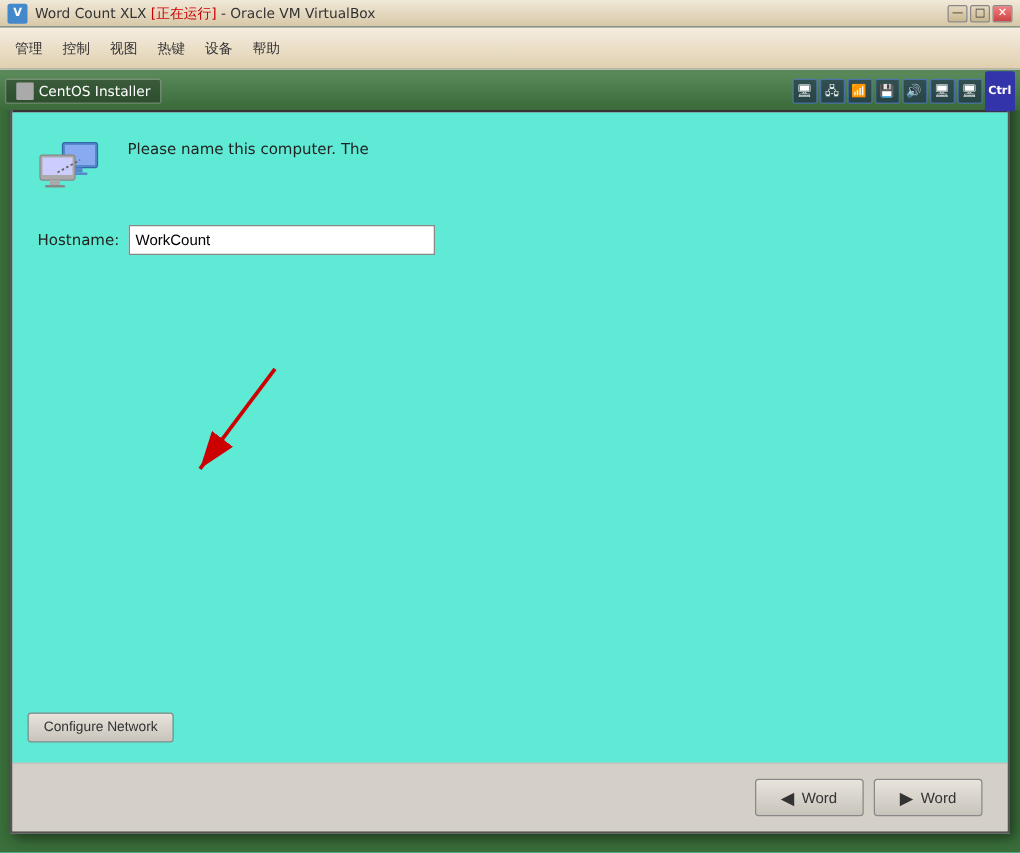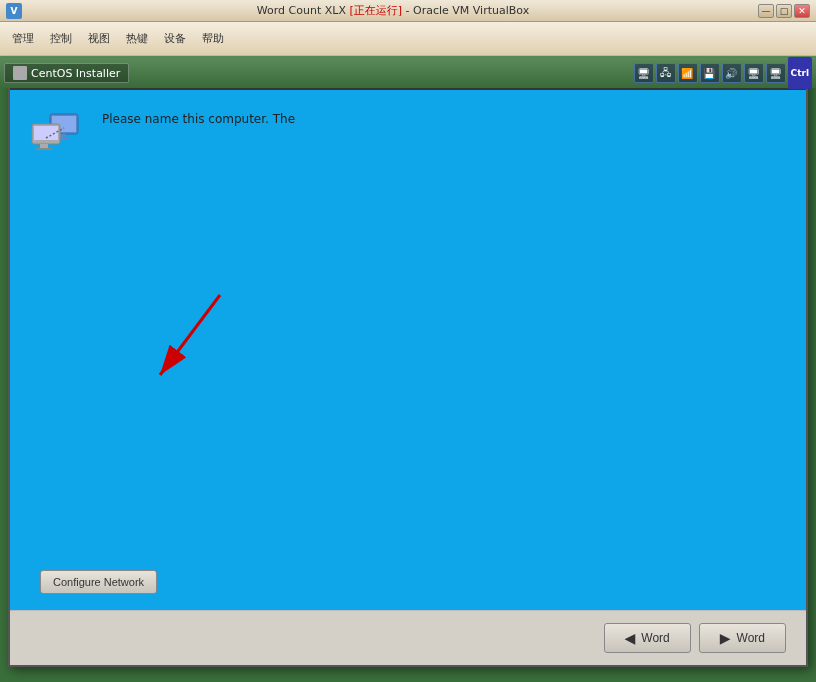--- a/index.html
+++ b/index.html
@@ -26,21 +26,20 @@
       background: #4488cc;
       border-radius: 2px;
       margin-right: 6px;
       display: flex; align-items: center; justify-content: center;
       color: white; font-size: 9px; font-weight: bold;
     }
     .vbox-titlebar .vbox-title {
       font-size: 11px;
       color: #333;
       flex: 1;
-      text-align: center;
     }
     .vbox-win-controls {
       display: flex; gap: 2px;
     }
     .vbox-win-btn {
       width: 16px; height: 14px;
       background: linear-gradient(to bottom, #e8d8c0, #c8b890);
       border: 1px solid #888;
       border-radius: 2px;
       cursor: pointer;
@@ -130,21 +129,21 @@
       border: 1px solid #999;
       border-radius: 2px;
       display: flex; align-items: center; justify-content: center;
       font-size: 9px; color: #ddd;
       cursor: pointer;
     }
     .inst-win-btn.close-btn { background: #883333; }
 
     
     .installer-content {
-      background: #0ea5e9;
+      background: #5eead4;
       padding: 20px;
       min-height: 520px;
     }
 
     .hostname-section {
       display: flex;
       align-items: flex-start;
       gap: 16px;
       margin-bottom: 20px;
     }
@@ -354,31 +353,35 @@
 
             <line x1="16" y1="28" x2="34" y2="18" stroke="#666" stroke-width="1.5" stroke-dasharray="2,2"></line>
           </svg>
         </div>
 
         <div class="hostname-text">
           <div>Please name this computer.  The</div>
         </div>
       </div>
 
+      <div class="hostname-row">
+        <label class="hostname-label">Hostname:</label>
+        <input class="hostname-input" type="text" value="WorkCount" style="">
+      </div>
 
       <svg class="red-arrow" width="120" height="110" viewBox="0 0 120 110">
         <defs>
           <marker id="arrowhead" markerWidth="10" markerHeight="7" refX="10" refY="3.5" orient="auto">
             <polygon points="0 0, 10 3.5, 0 7" fill="#cc0000"></polygon>
           </marker>
         </defs>
         <line x1="80" y1="10" x2="20" y2="90" stroke="#cc0000" stroke-width="3" marker-end="url(#arrowhead)"></line>
       </svg>
 
-      <button class="configure-network-btn" style="position:absolute;bottom:16px;left:30px;">Configure Network</button>
+      <button class="configure-network-btn" style="position:absolute;bottom:16px;left:12px;">Configure Network</button>
     </div>
 
     <div class="installer-buttons">
       <button class="nav-btn">
         <span class="btn-arrow">◀</span>
         <span>Word</span>
       </button>
       <button class="nav-btn">
         <span class="btn-arrow">▶</span>
         <span>Word</span>

